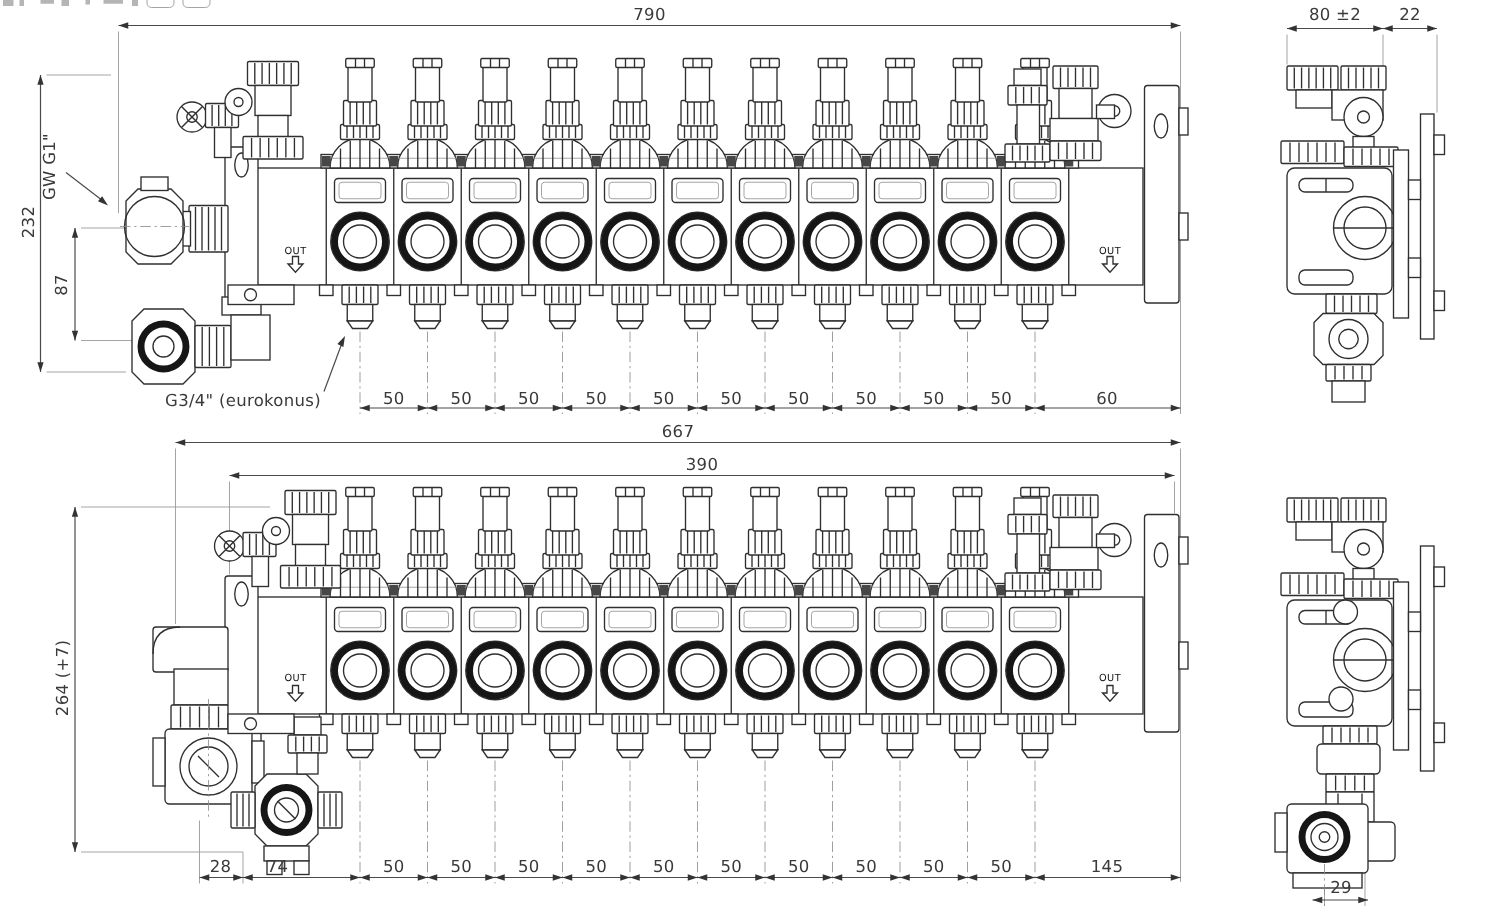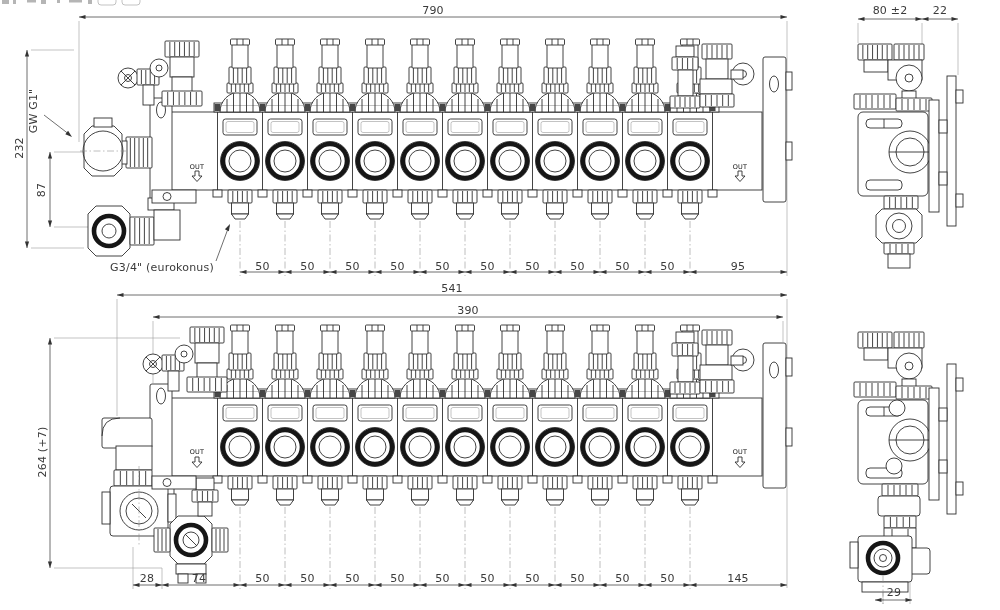--- a/index.html
+++ b/index.html
@@ -1317,29 +1317,29 @@
 
   <span class="dim" style="left:433px;top:10px">790</span>
   <span class="dim" style="left:890px;top:10px">80 ±2</span>
   <span class="dim" style="left:940px;top:10px">22</span>
   <span class="dim dimv" style="left:19px;top:148px">232</span>
   <span class="dim dimv" style="left:41px;top:190px">87</span>
   <span class="dim dimv" style="left:33px;top:111px">GW G1"</span>
   <span class="dim" style="left:162px;top:267px">G3/4" (eurokonus)</span>
   <span class="dim out" style="left:197px;top:167px">OUT</span>
   <span class="dim out" style="left:740px;top:167px">OUT</span>
-  <span class="dim" style="left:738px;top:266px">95</span>
+  <span class="dim" style="left:738px;top:266px">60</span>
 
-  <span class="dim" style="left:452px;top:288px">541</span>
+  <span class="dim" style="left:452px;top:288px">667</span>
   <span class="dim" style="left:468px;top:310px">390</span>
   <span class="dim dimv" style="left:42px;top:452px">264 (+7)</span>
   <span class="dim out" style="left:197px;top:452px">OUT</span>
   <span class="dim out" style="left:740px;top:452px">OUT</span>
   <span class="dim" style="left:147px;top:578px">28</span>
-  <span class="dim" style="left:199px;top:578px">74</span>
+  <span class="dim" style="left:185px;top:578px">74</span>
   <span class="dim" style="left:738px;top:578px">145</span>
   <span class="dim" style="left:894px;top:592px">29</span>
 <span class="dim" style="left: 262.5px; top: 266px;">50</span>
     <span class="dim" style="left: 307.5px; top: 266px;">50</span>
     <span class="dim" style="left: 352.5px; top: 266px;">50</span>
     <span class="dim" style="left: 397.5px; top: 266px;">50</span>
     <span class="dim" style="left: 442.5px; top: 266px;">50</span>
     <span class="dim" style="left: 487.5px; top: 266px;">50</span>
     <span class="dim" style="left: 532.5px; top: 266px;">50</span>
     <span class="dim" style="left: 577.5px; top: 266px;">50</span>

